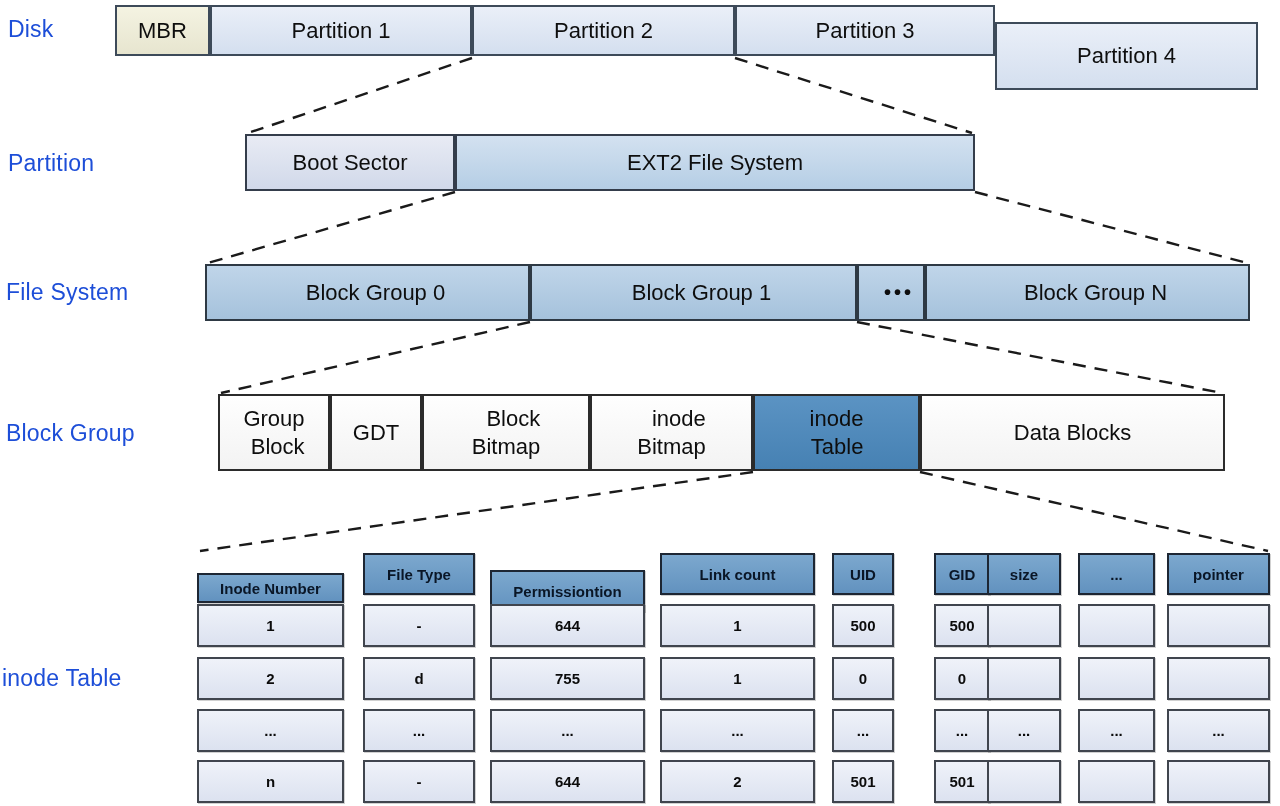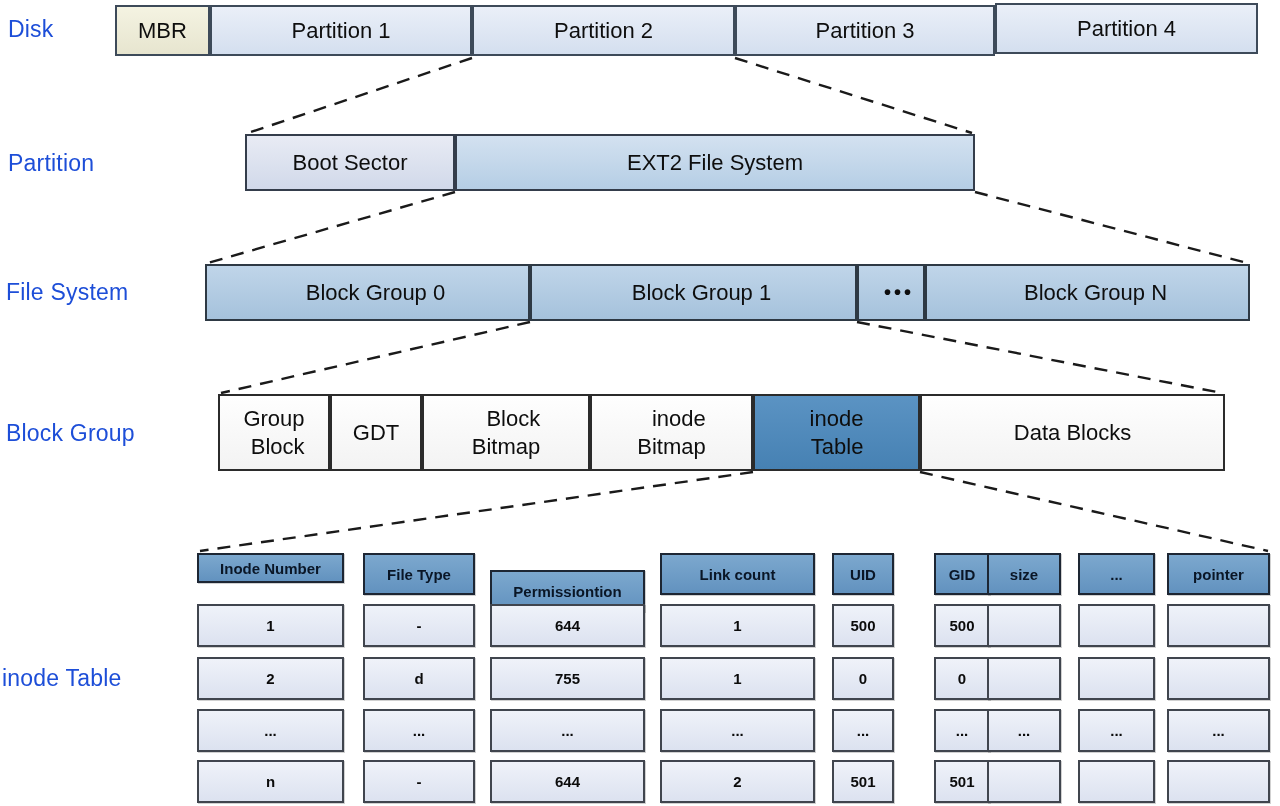--- a/index.html
+++ b/index.html
@@ -58,21 +58,21 @@
   <div class="rowlabel" style="left:8px;top:16px">Disk</div>
   <div class="rowlabel" style="left:8px;top:150px">Partition</div>
   <div class="rowlabel" style="left:6px;top:279px">File System</div>
   <div class="rowlabel" style="left:6px;top:420px">Block Group</div>
   <div class="rowlabel" style="left:2px;top:665px">inode Table</div>
 
   <div class="seg fill-mbr" style="left:115px;top:5px;width:95px;height:51px">MBR</div>
   <div class="seg fill-part" style="left:210px;top:5px;width:262px;height:51px">Partition 1</div>
   <div class="seg fill-part" style="left:472px;top:5px;width:263px;height:51px">Partition 2</div>
   <div class="seg fill-part" style="left:735px;top:5px;width:260px;height:51px">Partition 3</div>
-  <div class="seg fill-part" style="left:995px;top:3px;width:263px;height:51px">Partition 4</div>
+  <div class="seg fill-part" style="left:995px;top:22px;width:263px;height:68px">Partition 4</div>
 
   <div class="seg fill-boot" style="left:245px;top:134px;width:210px;height:57px">Boot Sector</div>
   <div class="seg fill-ext2" style="left:455px;top:134px;width:520px;height:57px">EXT2 File System</div>
 
   <div class="seg fill-bg" style="left:205px;top:264px;width:325px;height:57px">Block Group 0</div>
   <div class="seg fill-bg" style="left:530px;top:264px;width:327px;height:57px">Block Group 1</div>
   <div class="seg fill-bg dots" style="left:857px;top:264px;width:68px;height:57px">•••</div>
   <div class="seg fill-bg" style="left:925px;top:264px;width:325px;height:57px">Block Group N</div>
 
   <div class="seg fill-white" style="left:218px;top:394px;width:112px;height:77px">Group
@@ -80,21 +80,21 @@
   <div class="seg fill-white" style="left:330px;top:394px;width:92px;height:77px">GDT</div>
   <div class="seg fill-white" style="left:422px;top:394px;width:168px;height:77px">Block
 Bitmap</div>
   <div class="seg fill-white" style="left:590px;top:394px;width:163px;height:77px">inode
 Bitmap</div>
   <div class="seg fill-itable" style="left:753px;top:394px;width:167px;height:77px">inode
 Table</div>
   <div class="seg fill-white" style="left:920px;top:394px;width:305px;height:77px">Data Blocks</div>
 
   <div style="position:absolute;inset:0;">
-      <div class="icell head c1" style="top: 553px; height: 30px;">Inode Number</div>
+      <div class="icell head c1" style="top: 573px; height: 30px;">Inode Number</div>
       <div class="icell head c2" style="top: 553px; height: 42px;">File Type</div>
       <div class="icell head c3" style="top: 553px; height: 42px; margin-top: 17px;">Permissiontion</div>
       <div class="icell head c4" style="top: 553px; height: 42px;">Link count</div>
       <div class="icell head c5" style="top: 553px; height: 42px;">UID</div>
       <div class="icell head c6" style="top: 553px; height: 42px;">GID</div>
       <div class="icell head c7" style="top: 553px; height: 42px;">size</div>
       <div class="icell head c8" style="top: 553px; height: 42px;">...</div>
       <div class="icell head c9" style="top: 553px; height: 42px;">pointer</div>
       <div class="icell c1" style="top: 604px; height: 43px;">1</div>
       <div class="icell c2" style="top: 604px; height: 43px;">-</div>

